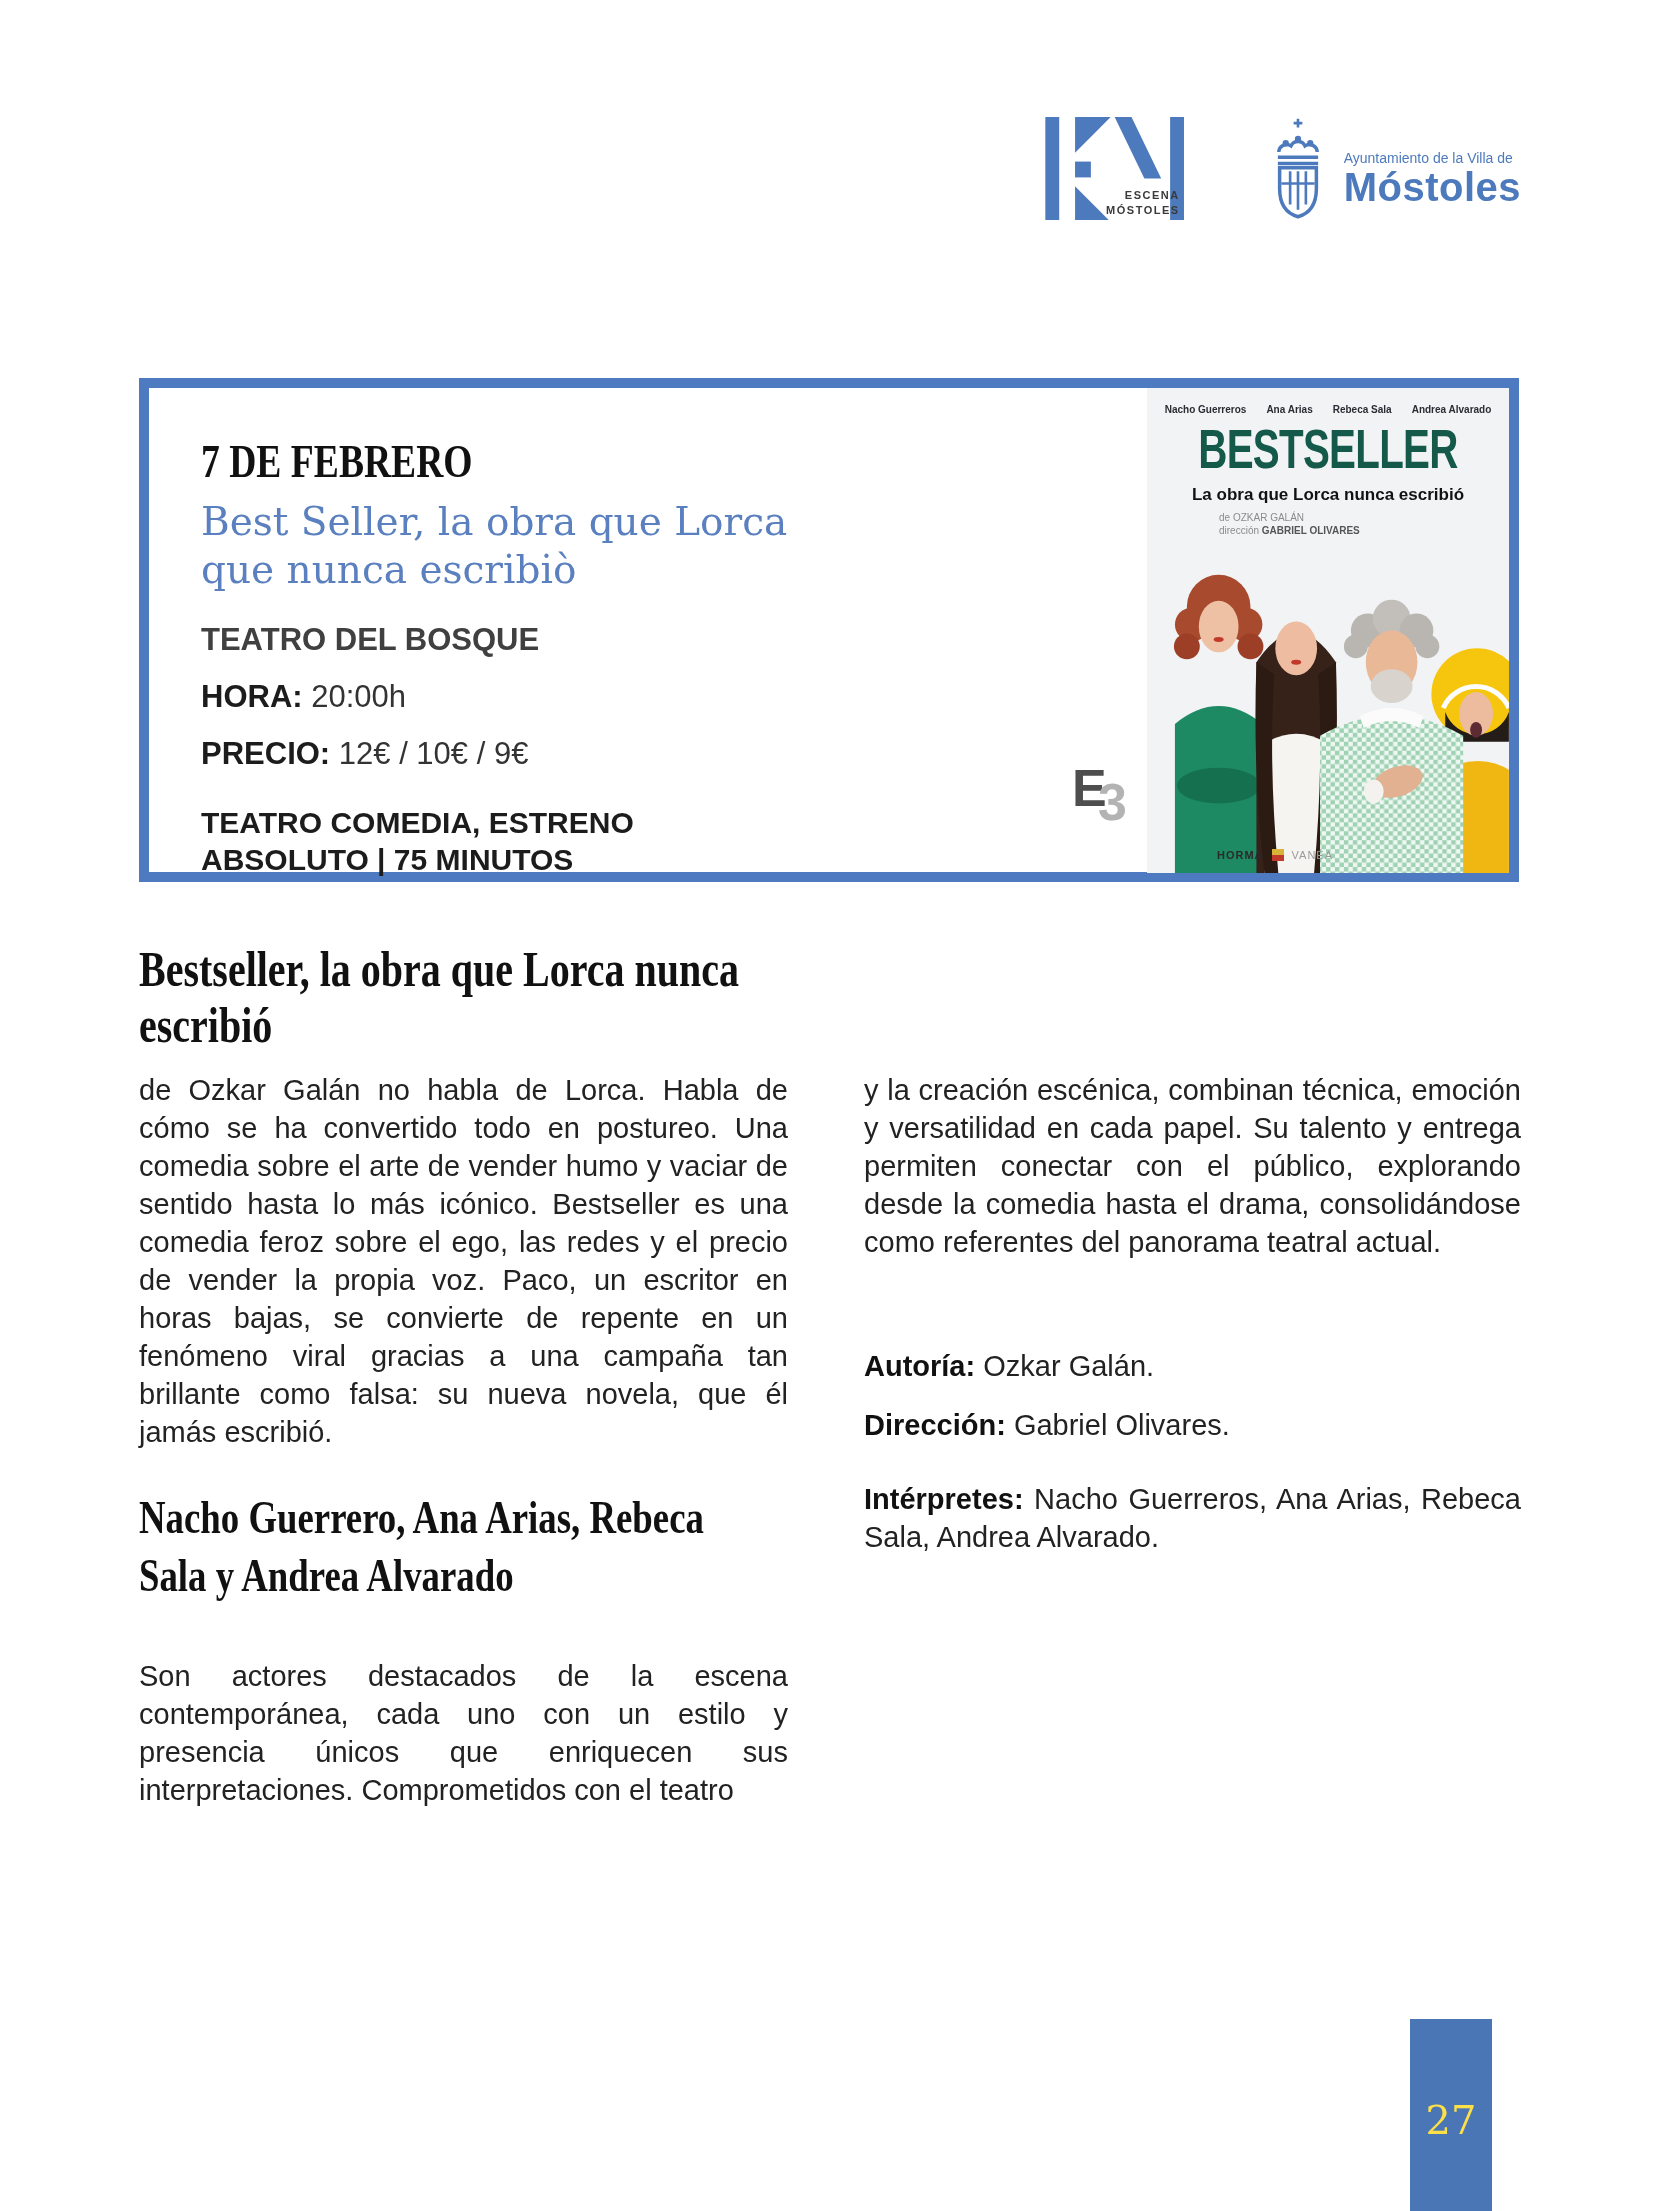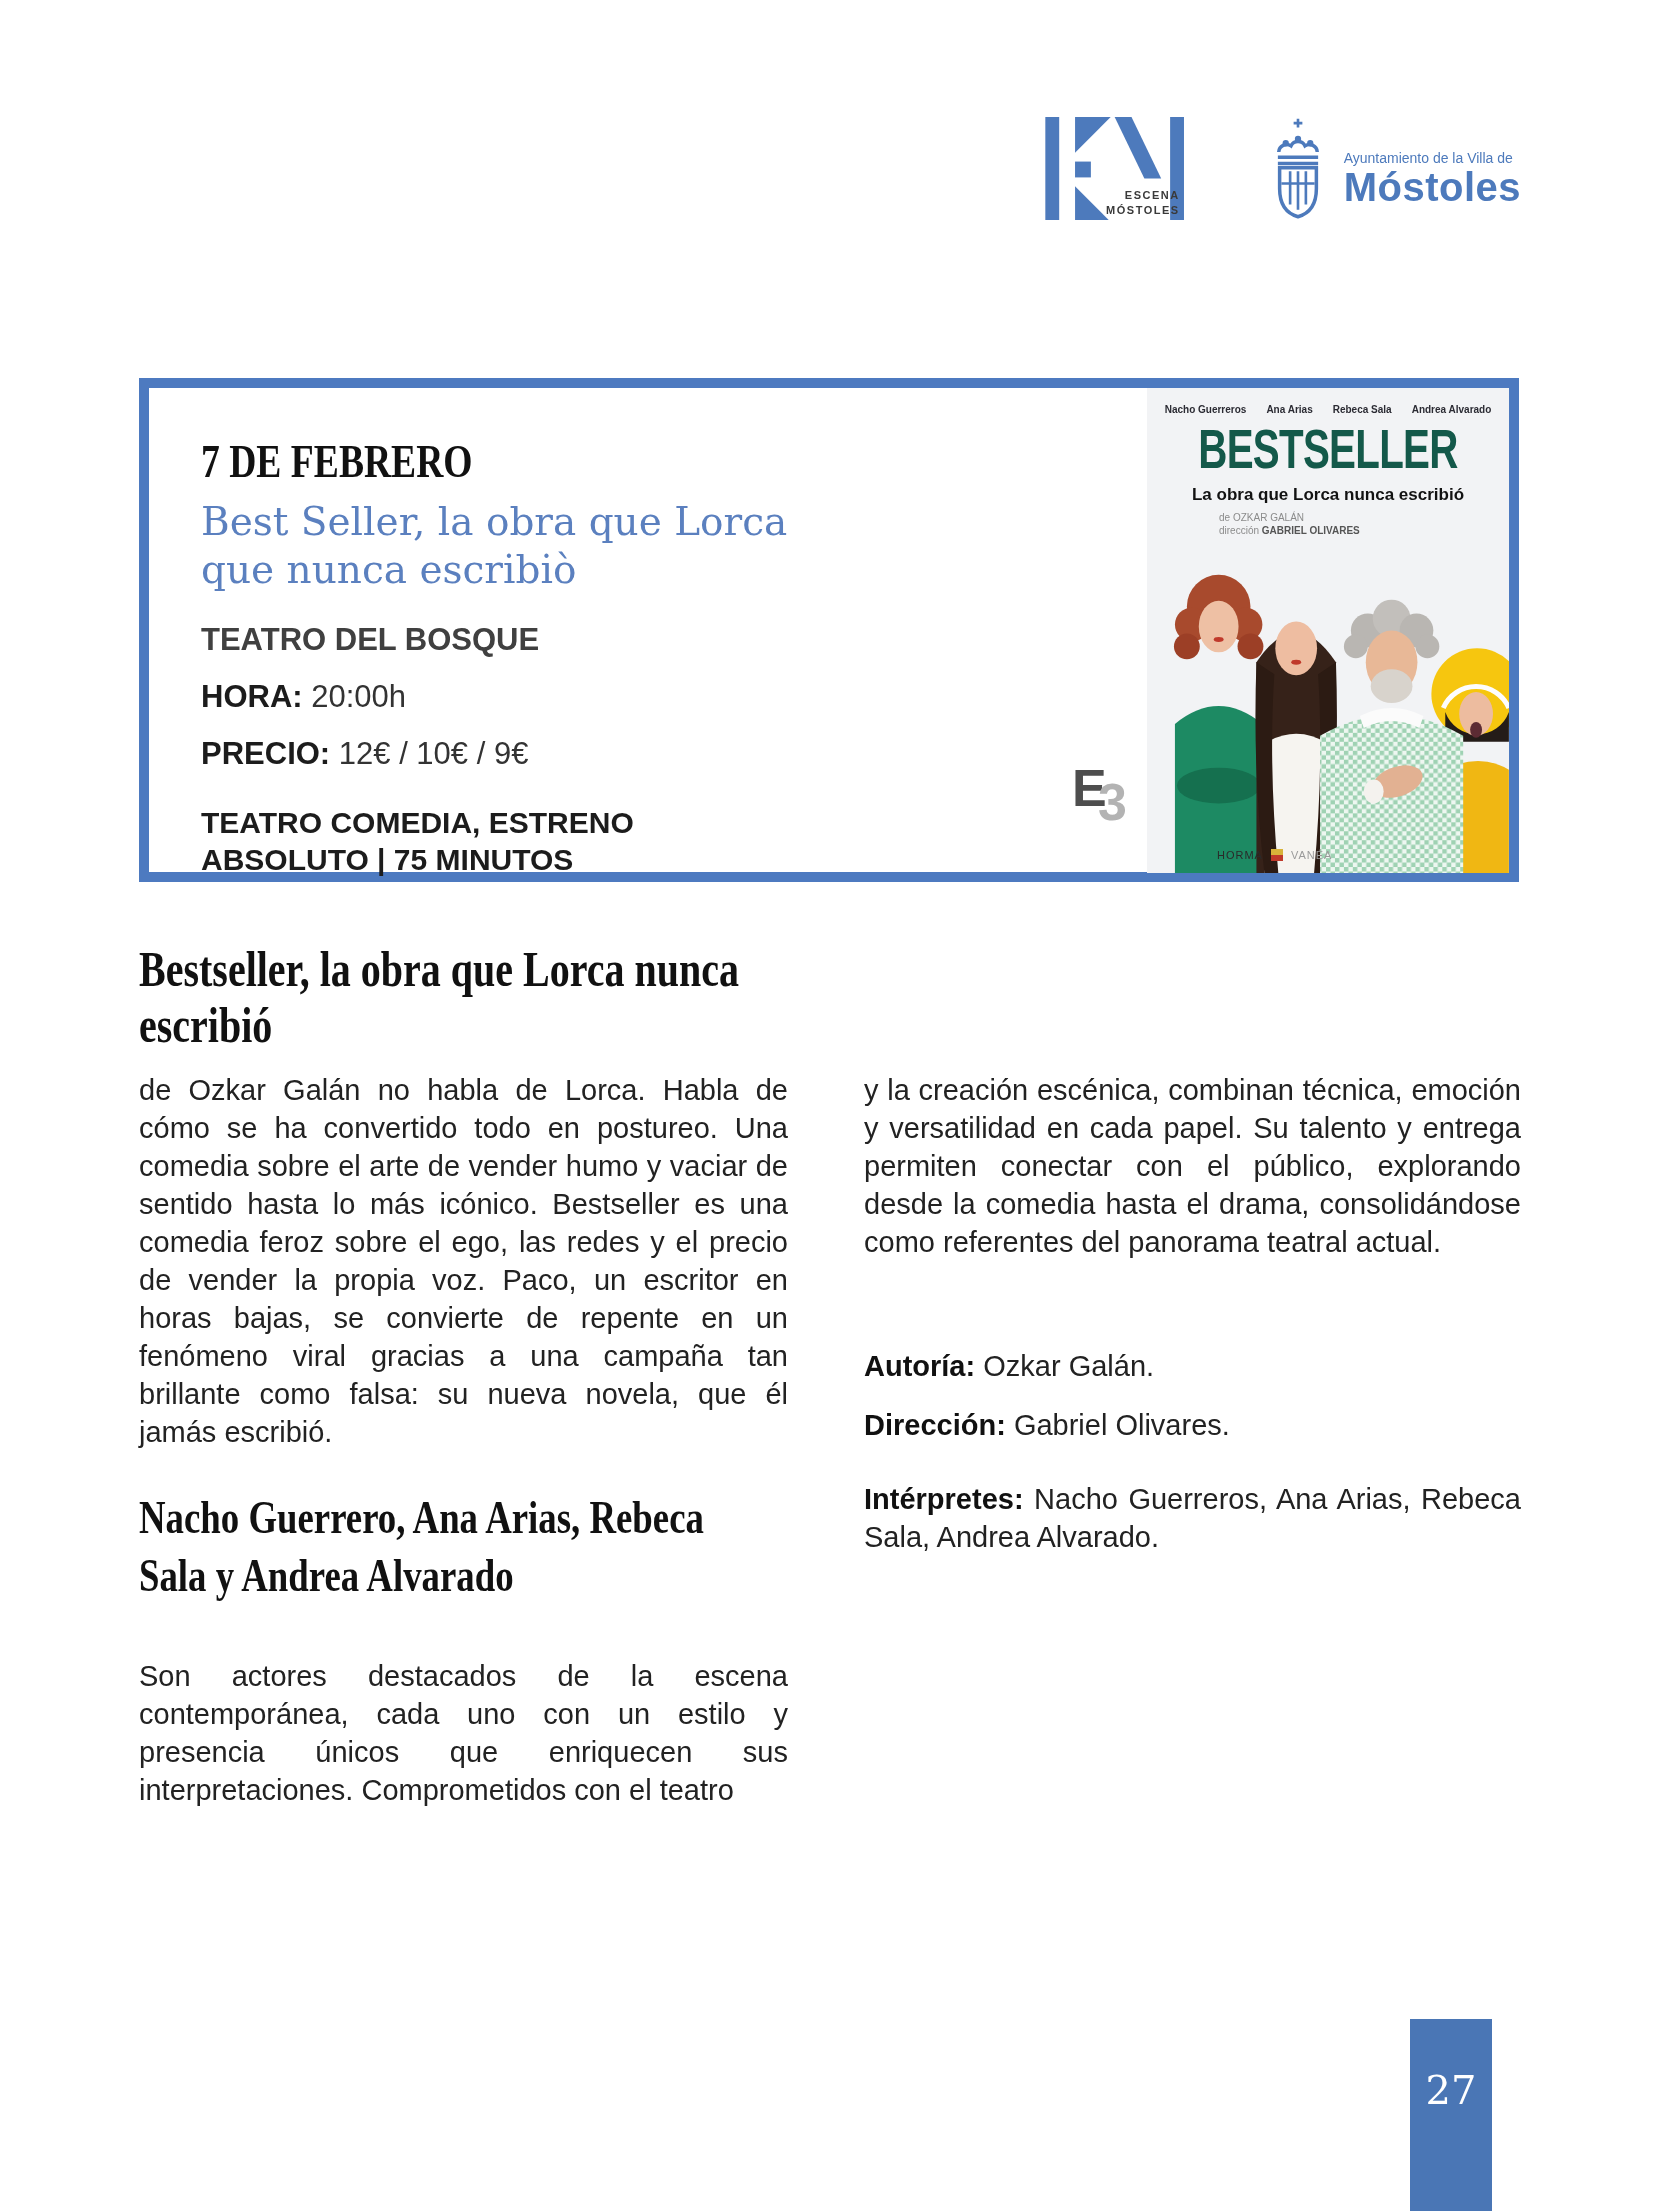--- a/index.html
+++ b/index.html
@@ -44,40 +44,40 @@
                 font-size:10px;font-weight:bold;color:#2b2b33;}
   .poster-title{text-align:center;font-size:56px;font-weight:800;color:#14594a;
                 letter-spacing:-1px;margin-top:6px;transform:scaleX(0.72);transform-origin:center top;
                 white-space:nowrap;line-height:56px;}
   .poster-sub{text-align:center;font-size:17px;font-weight:bold;color:#121212;margin-top:8px;}
   .poster-credits{margin:6px 0 0 72px;font-size:10px;color:#8b8b8b;line-height:13px;}
   .poster-credits b{color:#555;}
   .poster-photo{position:absolute;left:0;bottom:0;width:362px;height:328px;}
   .poster-logos{position:absolute;left:22px;bottom:12px;display:flex;align-items:center;gap:8px;
                 font-size:11px;}
-  .logo-horma{font-weight:normal;color:#2a2a2a;letter-spacing:1px;padding-left:48px;}
+  .logo-horma{font-weight:bold;color:#2a2a2a;letter-spacing:1px;padding-left:48px;}
   .logo-mini{width:12px;height:12px;background:linear-gradient(180deg,#d8b33a 50%,#c0392b 50%);}
   .logo-vanea{color:#9a9a9a;letter-spacing:1px;}
 
   
   .h1{position:absolute;left:139px;top:941px;width:856px;font-size:50px;line-height:56px;}
   .h1 span{display:block;}
   .col-left{position:absolute;left:139px;top:1071px;width:649px;}
   .col-right{position:absolute;left:864px;top:1071px;width:657px;}
   .body-p{font-size:29px;line-height:38px;text-align:justify;color:#222;margin:0 0 38px 0;}
   .h2{font-size:46px;line-height:58px;margin-top:12px;margin-bottom:52px;width:816px;}
   .h2 span{display:block;}
   .credits{margin-top:86px;}
   .credit{font-size:29px;line-height:38px;color:#222;margin-bottom:21px;}
   .credit b{color:#111;}
   .credit.justify{text-align:justify;margin-top:36px;}
 
   
   .page-badge{position:absolute;left:1410px;top:2019px;width:82px;height:193px;background:#4a76b5;}
-  .page-num{margin-top:48px;text-align:center;color:#ffffff;
+  .page-num{margin-top:78px;text-align:center;color:#fde047;
             font-family:"DejaVu Serif",serif;font-size:40px;}
 </style>
 </head>
 <body>
 
 <div class="page">
 
   <div class="logos">
     <div class="em-logo">
       <svg width="171" height="103" viewBox="0 0 172 104">

